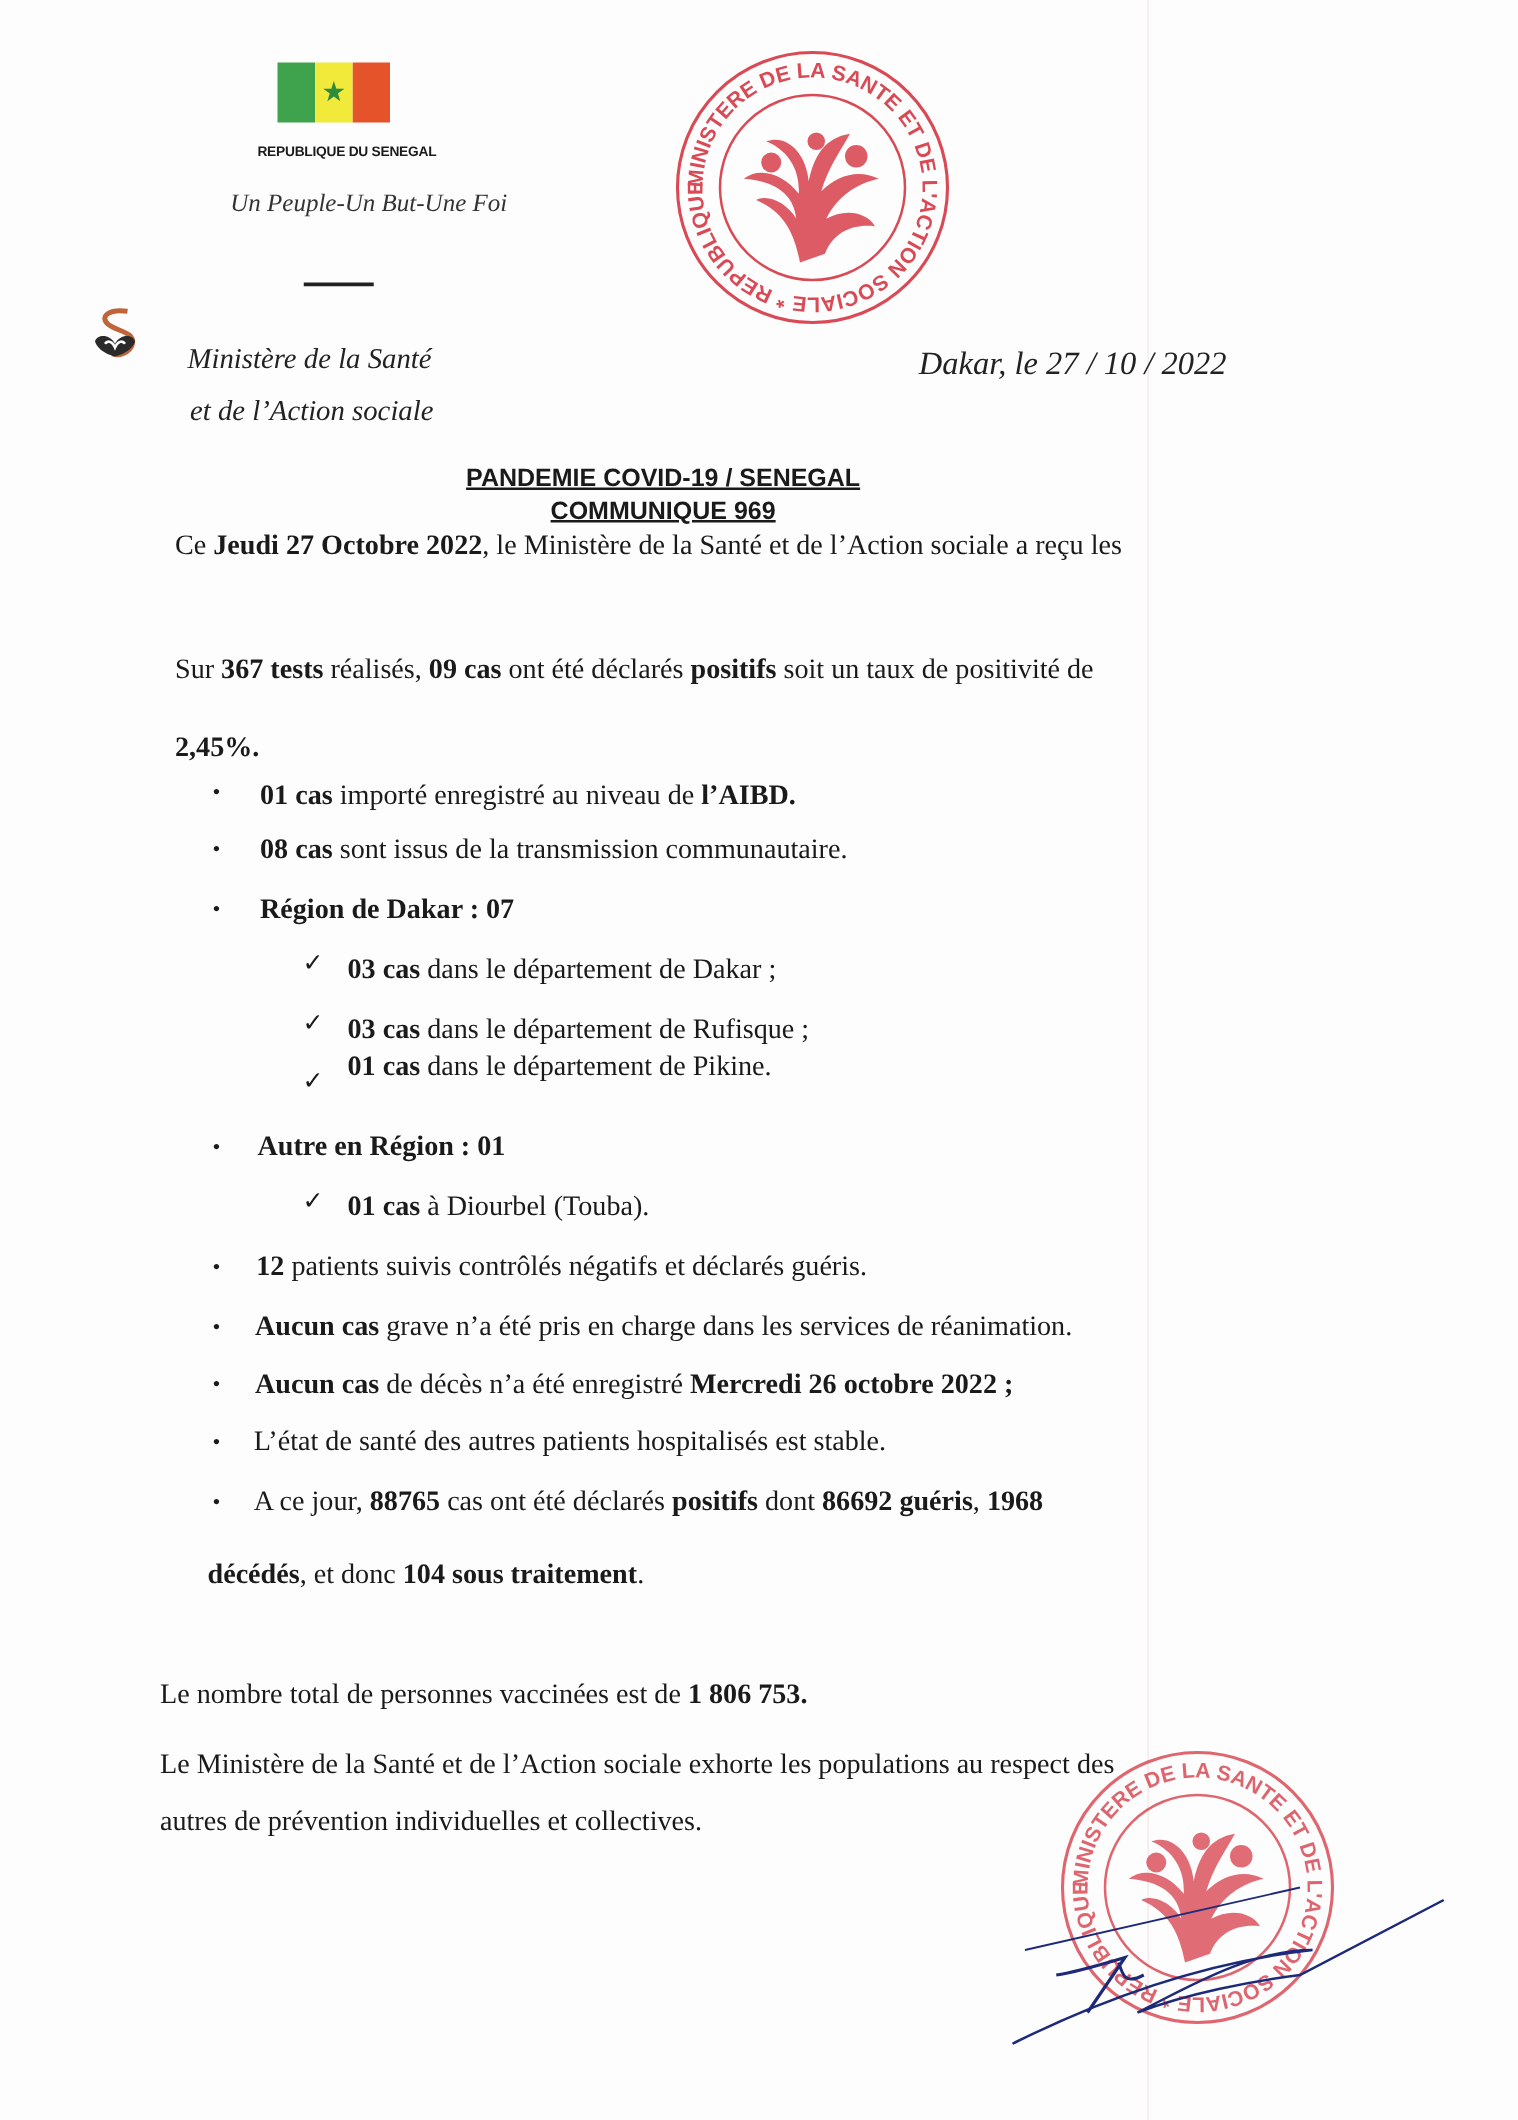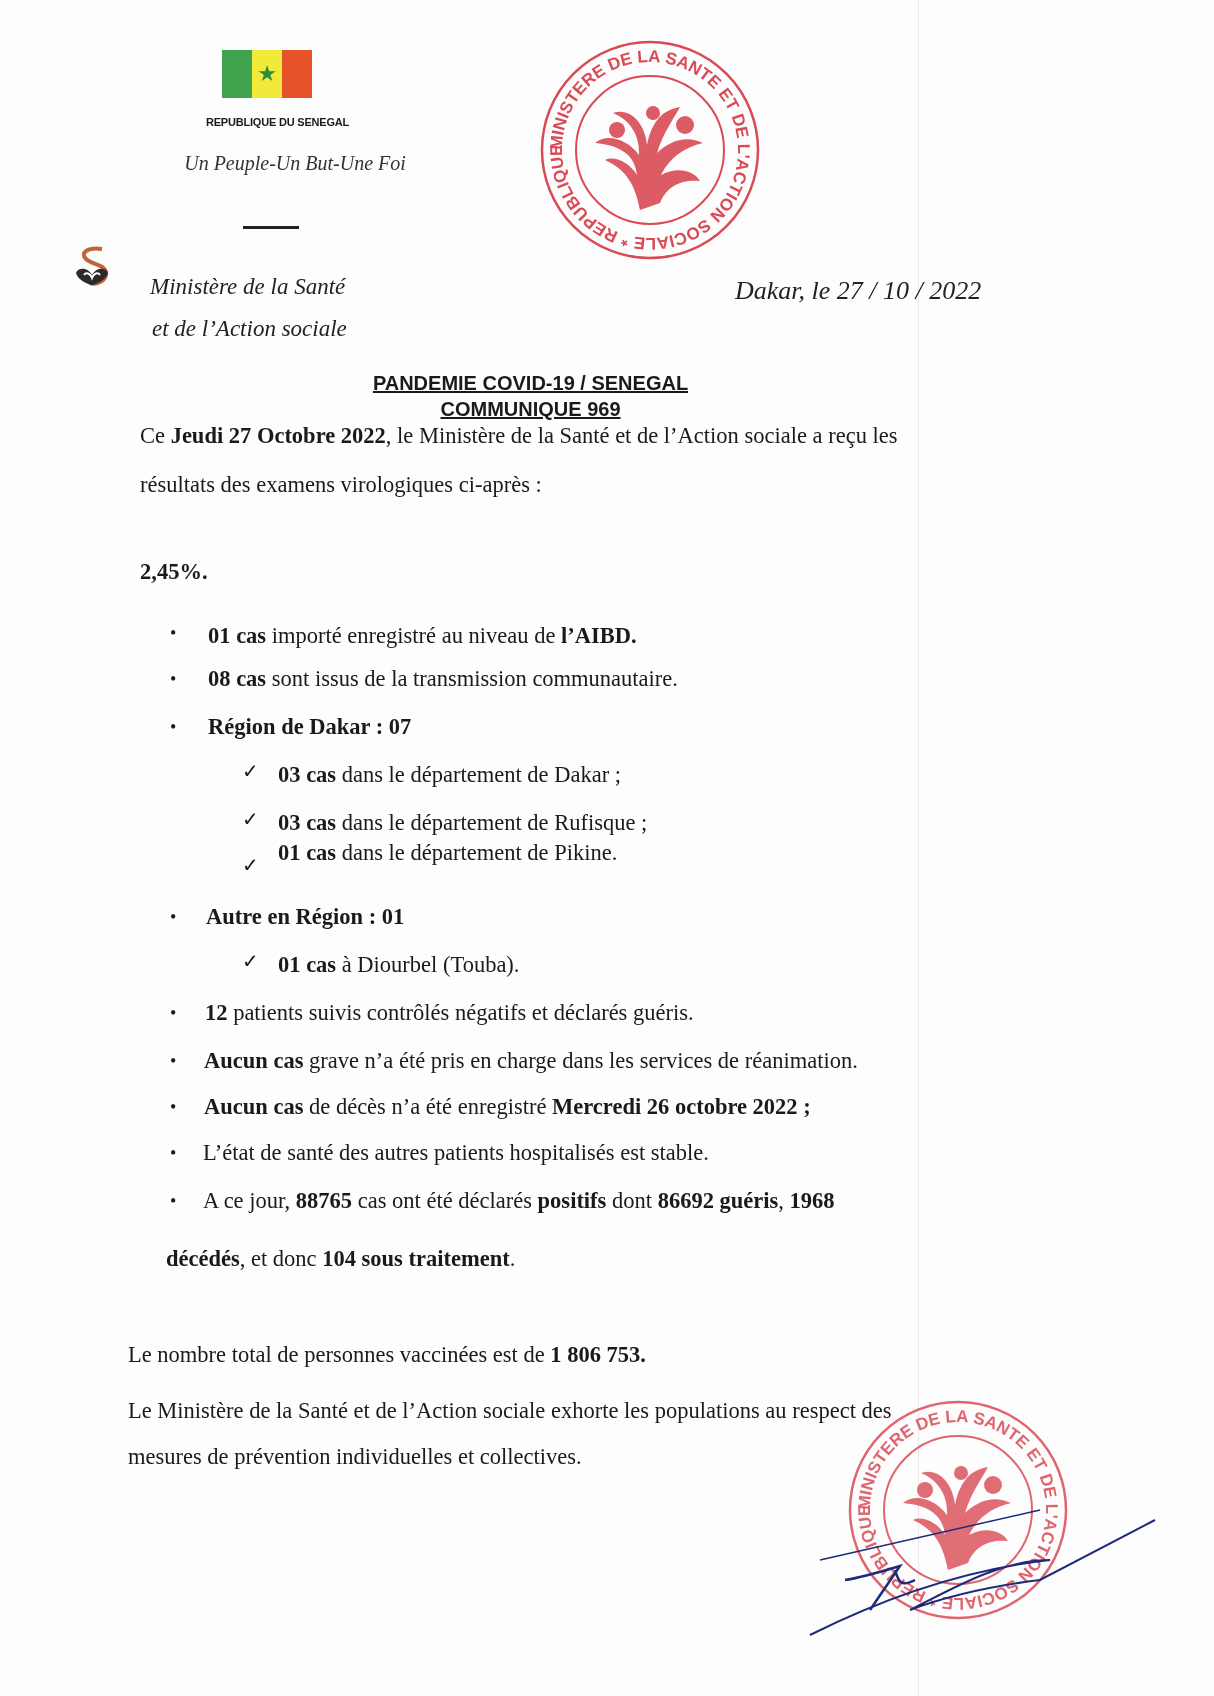--- a/index.html
+++ b/index.html
@@ -85,23 +85,23 @@
       <circle cx="150" cy="90" r="9"></circle>
       <circle cx="118" cy="78" r="7"></circle>
   </g>
 </svg>
 
 <div class="abs title t1">PANDEMIE COVID-19 / SENEGAL</div>
 <div class="abs title t2">COMMUNIQUE 969</div>
 
 <div class="abs body-text p1">
   <div><span>Ce </span><b>Jeudi 27 Octobre 2022</b><span>, le Ministère de la Santé et de l’Action sociale a reçu les</span></div>
-  <div class="l2">résultats des examens virologiques ci-après :</div>
 </div>
 <div class="abs body-text p2">
+  <div><span>Sur </span><b>367 tests</b><span> réalisés, </span><b>09 cas</b><span> ont été déclarés </span><b>positifs</b><span> soit un taux de positivité de</span></div>
   <div class="l2"><b>2,45%.</b></div>
 </div>
 
 <div class="abs body-text list">
   <span class="bullet" style="left:170px;top:0px">•</span>
   <div class="li" style="left:208px;top:3px"><b>01 cas</b><span> importé enregistré au niveau de </span><b>l’AIBD.</b></div>
 
   <span class="bullet" style="left:170px;top:46px">•</span>
   <div class="li" style="left:208px;top:46px"><b>08 cas</b><span> sont issus de la transmission communautaire.</span></div>
 
@@ -136,21 +136,21 @@
   <div class="li" style="left:203px;top:520px"><span>L’état de santé des autres patients hospitalisés est stable.</span></div>
 
   <span class="bullet" style="left:170px;top:568px">•</span>
   <div class="li" style="left:203px;top:568px"><span>A ce jour, </span><b>88765</b><span> cas ont été déclarés </span><b>positifs</b><span> dont </span><b>86692 guéris</b><span>, </span><b>1968</b></div>
   <div class="li" style="left:166px;top:626px"><b>décédés</b><span>, et donc </span><b>104 sous traitement</b><span>.</span></div>
 </div>
 
 <div class="abs body-text vacc"><span>Le nombre total de personnes vaccinées est de </span><b>1 806 753.</b></div>
 <div class="abs body-text exh">
   <div>Le Ministère de la Santé et de l’Action sociale exhorte les populations au respect des</div>
-  <div class="l2">mesures de prévention individuelles et collectives.</div>
+  <div class="l2">autres de prévention individuelles et collectives.</div>
 </div>
 
 <svg class="abs stamp-bot" viewBox="0 0 230 230">
   <defs>
       <path id="ring2" d="M115,115 m-88,0 a88,88 0 1,1 176,0 a88,88 0 1,1 -176,0"></path>
     </defs>
   <circle cx="115" cy="115" r="108" fill="none" stroke="#d94a55" stroke-width="2.5" opacity="0.85"></circle>
   <circle cx="115" cy="115" r="74" fill="none" stroke="#d94a55" stroke-width="2" opacity="0.85"></circle>
   <text font-family="Liberation Sans, sans-serif" font-weight="bold" font-size="17" fill="#d94a55" opacity="0.85">
     <textPath href="#ring2">MINISTERE DE LA SANTE ET DE L'ACTION SOCIALE * REPUBLIQUE DU SENEGAL *</textPath>

